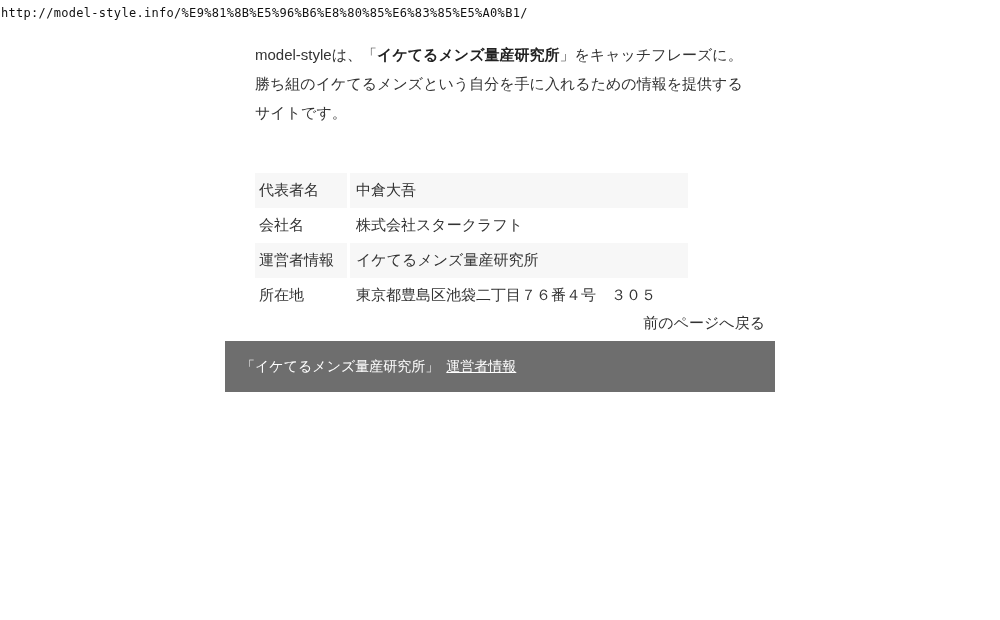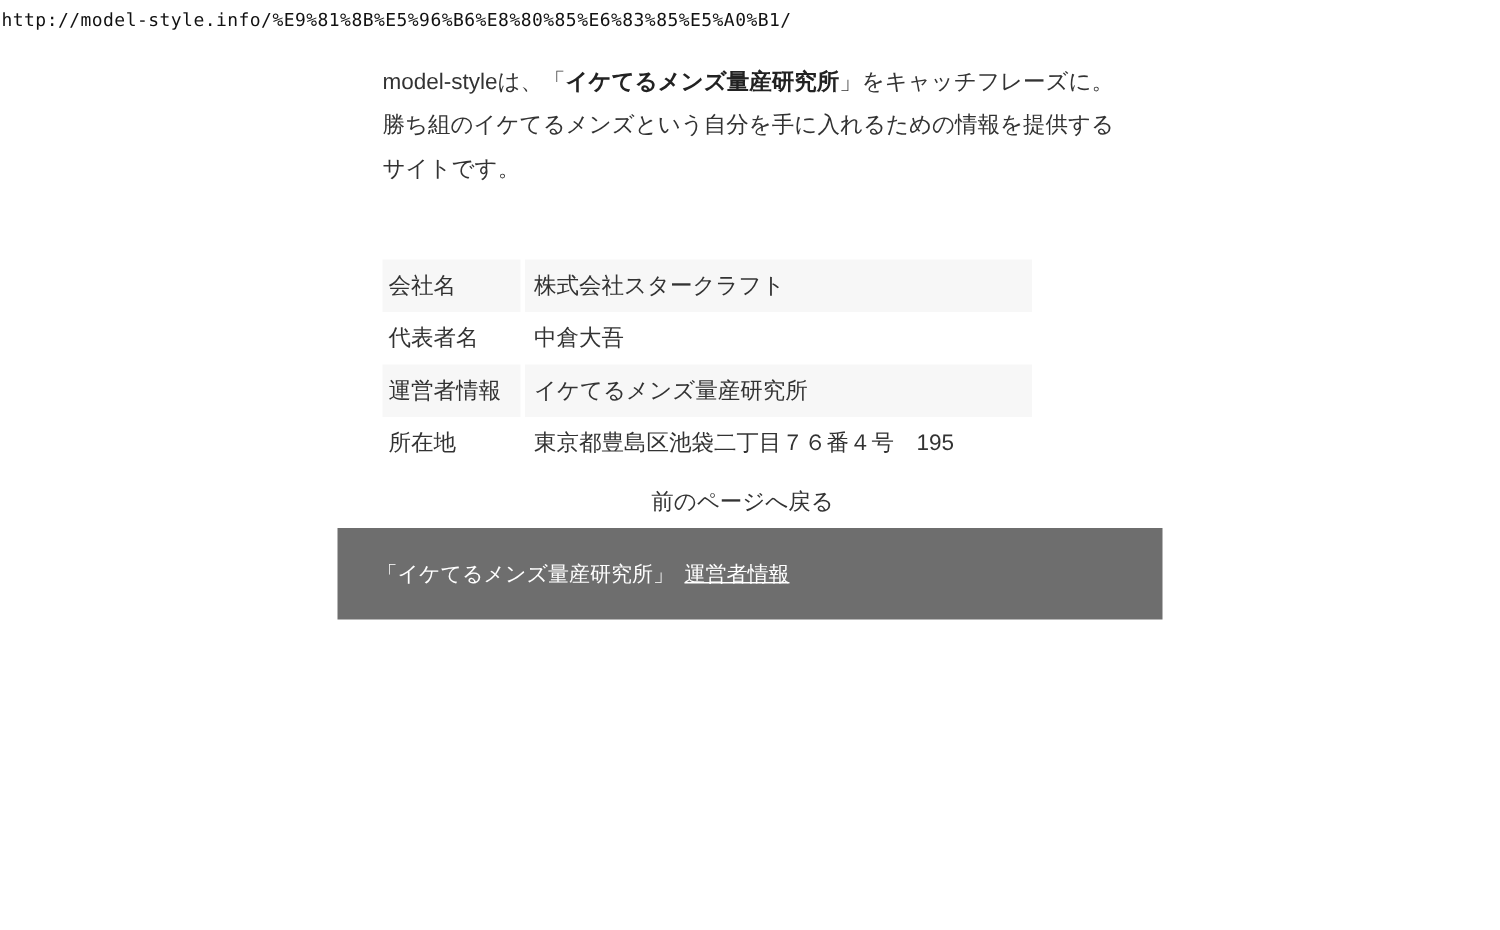--- a/index.html
+++ b/index.html
@@ -62,37 +62,37 @@
     height: 35px;
     padding: 0 6px;
     vertical-align: middle;
     white-space: nowrap;
   }
   .company-table tr:nth-child(odd) th,
   .company-table tr:nth-child(odd) td {
     background: #f7f7f7;
   }
   .back-row {
-    margin: 12px 10px 0 0;
-    text-align: center;
+    margin: 1px 10px 0 0;
+    text-align: right;
   }
   .back-link {
     font-size: 15px;
     color: #333333;
     text-decoration: none;
     cursor: pointer;
   }
   .site-footer {
     margin-top: 8px;
-    height: 61px;
+    height: 51px;
     background: #6e6e6e;
     color: #ffffff;
     display: flex;
     align-items: center;
-    padding: 0 26px;
+    padding: 0 16px;
     font-size: 14px;
   }
   .site-footer .site-name { color: #ffffff; }
   .site-footer .footer-link {
     color: #ffffff;
     text-decoration: underline;
     margin-left: 7px;
     cursor: pointer;
   }
 </style>
@@ -102,34 +102,34 @@
 <div class="url-bar">http://model-style.info/%E9%81%8B%E5%96%B6%E8%80%85%E6%83%85%E5%A0%B1/</div>
 
 <div class="content">
 
 
   <p class="intro"><span>model-styleは、「</span><span class="em">イケてるメンズ量産研究所</span><span>」をキャッチフレーズに。勝ち組のイケてるメンズという自分を手に入れるための情報を提供するサイトです。</span></p>
 
   <table class="company-table">
     <tbody>
       <tr>
+        <th>代表者名</th>
+        <td>中倉大吾</td>
+      </tr>
+      <tr>
         <th>会社名</th>
         <td>株式会社スタークラフト</td>
-      </tr>
-      <tr>
-        <th>代表者名</th>
-        <td>中倉大吾</td>
       </tr>
       <tr>
         <th>運営者情報</th>
         <td>イケてるメンズ量産研究所</td>
       </tr>
       <tr>
         <th>所在地</th>
-        <td>東京都豊島区池袋二丁目７６番４号　195</td>
+        <td>東京都豊島区池袋二丁目７６番４号　３０５</td>
       </tr>
     </tbody>
   </table>
 
   <div class="back-row">
     <a class="back-link">前のページへ戻る</a>
   </div>
 
   <div class="site-footer">
     <span class="site-name">「イケてるメンズ量産研究所」</span>

